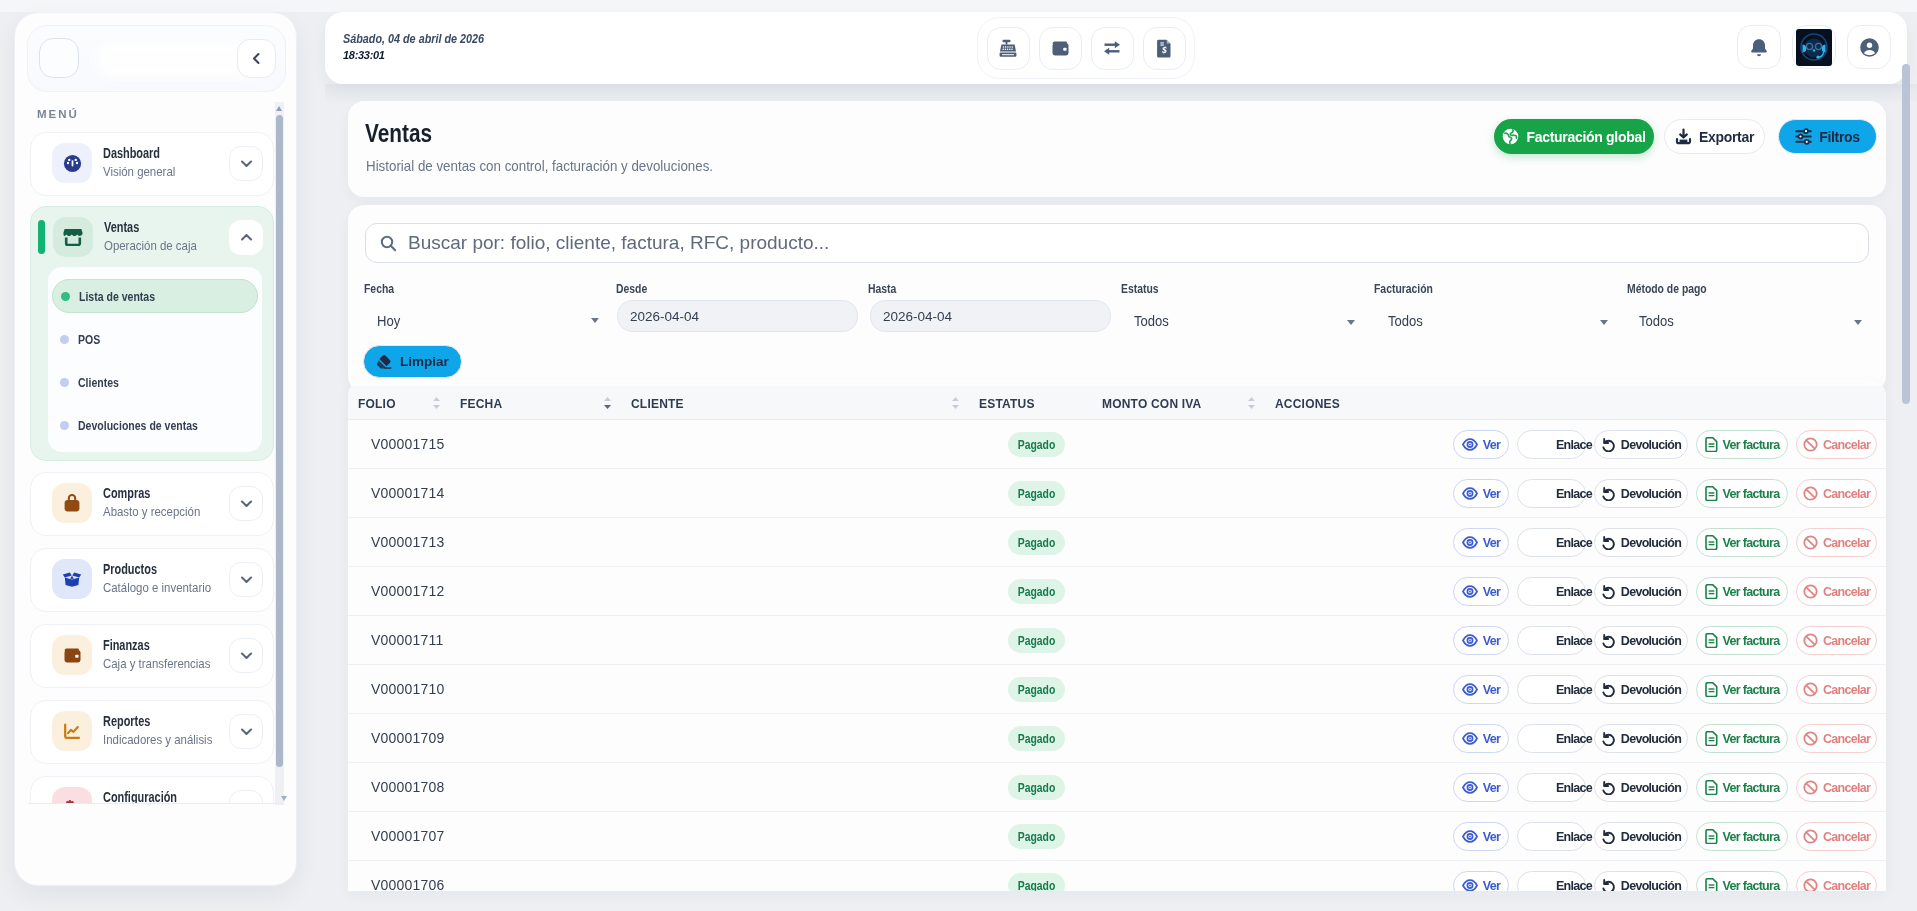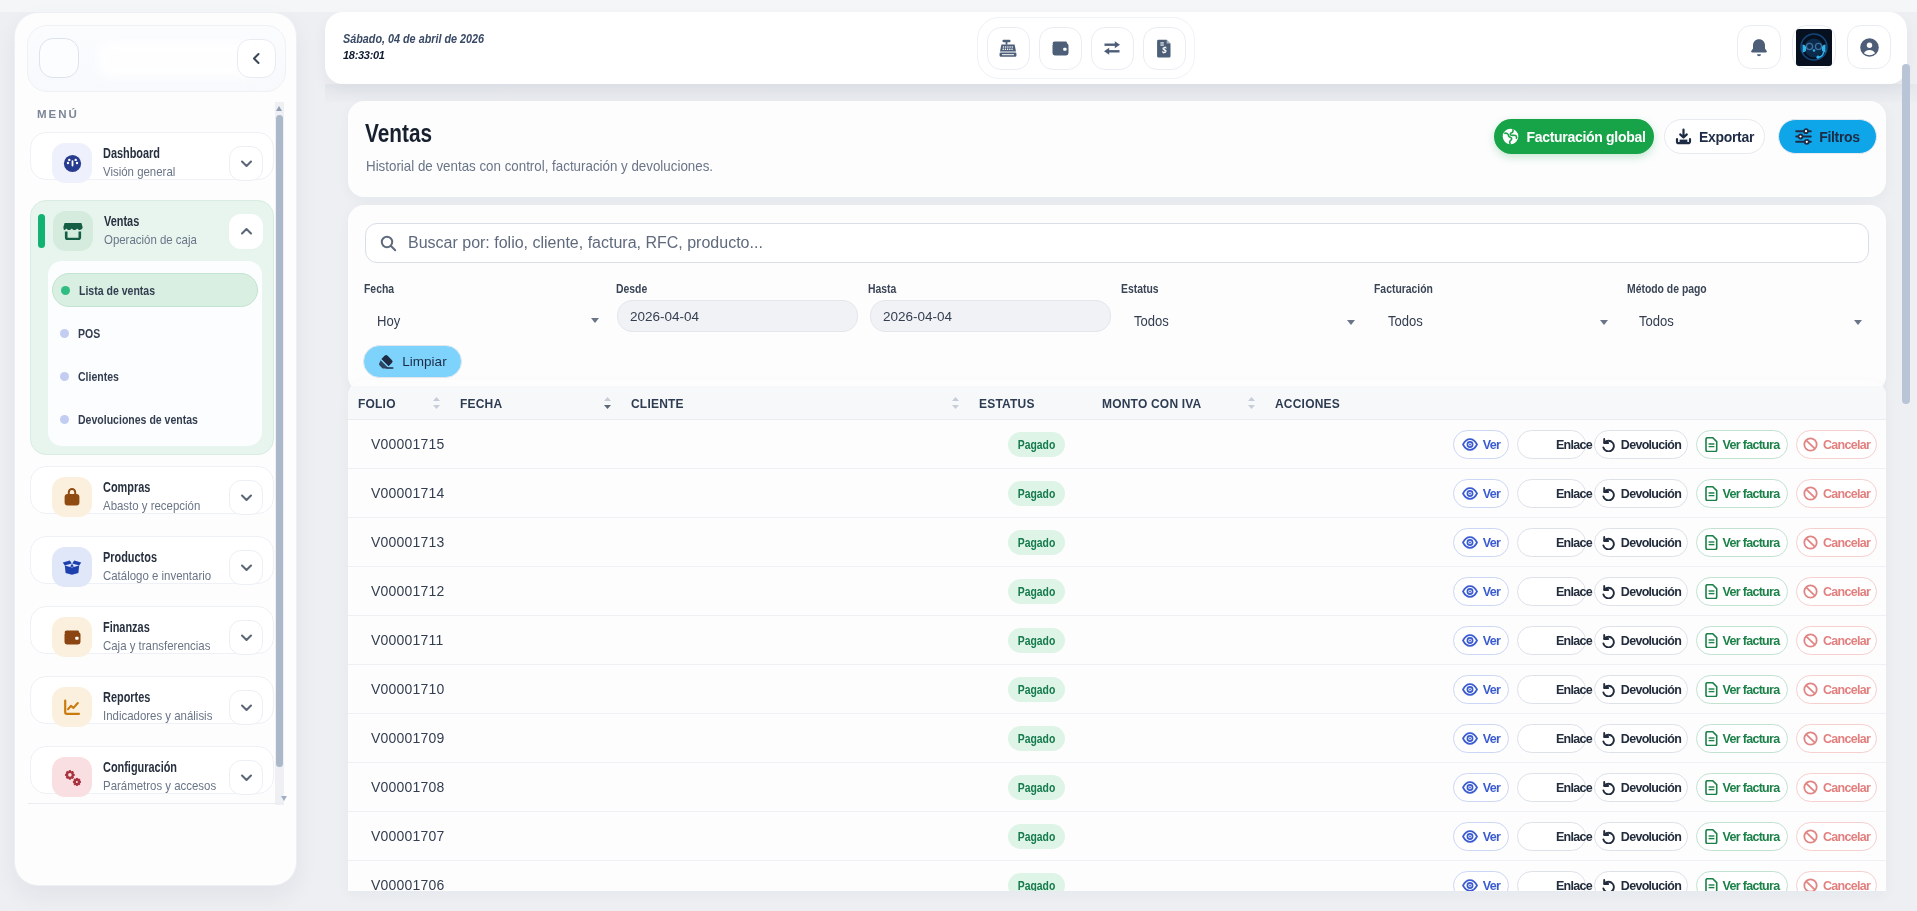--- a/index.html
+++ b/index.html
@@ -7,21 +7,21 @@
 body { font-family:"Liberation Sans", sans-serif; background:#edeff3; position:relative; }
 #topstrip { position:absolute; left:0; top:0; width:1917px; height:12px; background:#f4f6f8; }
 
 #sidebar { position:absolute; left:14px; top:12px; width:283px; height:874px; background:#fdfdfe; border:1px solid #eceff4; border-radius:24px; box-shadow:0 10px 24px rgba(30,41,59,.06); }
 #sbhead { position:absolute; left:12px; top:12px; width:259px; height:67px; border:1px solid #eef1f6; border-radius:20px; background:linear-gradient(180deg,#fbfcfe,#f7f9fc); }
 #sblogo { position:absolute; left:11px; top:12px; width:40px; height:40px; border:1px solid #dde3ec; border-radius:14px; background:#fcfdfe; }
 #sbblur { position:absolute; left:70px; top:16px; width:158px; height:36px; background:#fff; border-radius:12px; filter:blur(5px); opacity:0.9; }
 #sbcollapse { position:absolute; right:9px; top:13px; width:39px; height:39px; border:1px solid #e8ecf2; border-radius:13px; background:#fff; display:flex; align-items:center; justify-content:center; }
 #menulabel { position:absolute; left:22px; top:95px; font-size:11.5px; font-weight:bold; letter-spacing:2px; color:#7c8699; }
 #nav { position:absolute; left:15px; top:119px; width:246px; height:671px; overflow:hidden; }
-.mi { position:relative; width:244px; height:48px; background:#fff; border:1px solid #eef1f5; border-radius:16px; margin-bottom:22px; }
+.mi { position:relative; width:244px; height:64px; background:#fff; border:1px solid #eef1f5; border-radius:16px; margin-bottom:12px; }
 .mi .isq { position:absolute; left:21px; top:10px; width:40px; height:40px; border-radius:13px; display:flex; align-items:center; justify-content:center; }
 .mi .tt { position:absolute; left:72px; top:12px; font-size:14px; font-weight:bold; color:#27303f; transform:scaleX(0.78); transform-origin:left; }
 .mi .ts { position:absolute; left:72px; top:31px; font-size:13px; color:#6a7587; white-space:nowrap; transform:scaleX(0.88); transform-origin:left; }
 .mi .chev { position:absolute; right:10px; top:13px; width:34px; height:35px; border:1px solid #eceff4; border-radius:12px; background:#fff; display:flex; align-items:center; justify-content:center; }
 #ventasgrp { position:relative; width:244px; background:#e7f5ee; border:1px solid #d8ede1; border-radius:16px; margin:-2px 0 11px 0; padding-bottom:8px; }
 #ventasgrp .hdr { position:relative; height:60px; }
 #ventasgrp .bar { position:absolute; left:7px; top:13px; width:7px; height:34px; border-radius:4px; background:#12b273; }
 #ventasgrp .isq { position:absolute; left:22px; top:10px; width:40px; height:40px; border-radius:13px; background:#d4ebdd; display:flex; align-items:center; justify-content:center; }
 #ventasgrp .tt { position:absolute; left:73px; top:12px; font-size:14px; font-weight:bold; color:#27303f; transform:scaleX(0.78); transform-origin:left; }
 #ventasgrp .ts { position:absolute; left:73px; top:31px; font-size:13px; color:#6a7587; transform:scaleX(0.88); transform-origin:left; }
@@ -60,26 +60,26 @@
 #headcard { top:101px; height:96px; }
 #headcard h1 { position:absolute; left:17px; top:17px; font-size:26px; color:#16202e; transform:scaleX(0.8); transform-origin:left; }
 #headcard .sub { position:absolute; left:18px; top:57px; font-size:14.5px; color:#6a7587; transform:scaleX(0.92); transform-origin:left; }
 .hbtn { position:absolute; height:35px; top:18px; border-radius:18px; display:flex; align-items:center; justify-content:center; gap:7px; font-size:14px; font-weight:bold; letter-spacing:-0.3px; }
 #bfact { left:1146px; width:160px; background:#17a348; color:#fff; box-shadow:0 3px 8px rgba(23,163,72,.25); }
 #bexp { left:1316px; width:101px; background:#fff; border:1px solid #e7eaef; color:#1e2b45; }
 #bfil { left:1430px; width:99px; background:#0ea5e9; border:1px solid #e7eaef; color:#1e2b45; }
 #filtercard { top:205px; height:187px; }
 #search { position:absolute; left:17px; top:18px; width:1504px; height:40px; border:1.5px solid #d9dee7; border-radius:12px; background:#fff; display:flex; align-items:center; }
 #search svg { margin-left:14px; }
-#search .ph { font-size:16px; color:#5f6a7d; margin-left:11px; }
+#search .ph { font-size:19px; color:#5f6a7d; margin-left:11px; }
 .flabel { position:absolute; font-size:13px; font-weight:bold; color:#3a4556; top:76px; transform:scaleX(0.8); transform-origin:left; }
 .fval { position:absolute; top:100px; height:32px; display:flex; align-items:center; font-size:14.5px; color:#333e50; transform:scaleX(0.9); transform-origin:left; }
 .dinput { position:absolute; top:95px; width:241px; height:32px; background:#f1f2f5; border:1px solid #e3e6ec; border-radius:15px; display:flex; align-items:center; font-size:13.5px; color:#333e50; }
 .caret { width:0; height:0; border-left:4.5px solid transparent; border-right:4.5px solid transparent; border-top:5.5px solid #6a7587; }
-#blimpiar { position:absolute; left:15px; top:140px; width:99px; height:33px; border:1px solid #e4e8ee; border-radius:17px; background:#7dd3fc; display:flex; align-items:center; justify-content:center; gap:7px; font-size:13.5px; font-weight:normal; color:#1e2b45; }
+#blimpiar { position:absolute; left:15px; top:140px; width:99px; height:33px; border:1px solid #e4e8ee; border-radius:17px; background:#0ea5e9; display:flex; align-items:center; justify-content:center; gap:7px; font-size:13.5px; font-weight:bold; color:#1e2b45; }
 #tablecard { top:380px; height:511px; border-bottom-left-radius:0; border-bottom-right-radius:0; overflow:hidden; }
 #thead { position:absolute; left:0; top:6px; width:100%; height:34px; background:#f7f8fa; border-bottom:1px solid #e9ecf0; }
 #thead span { position:absolute; top:11px; font-size:12px; font-weight:bold; color:#2e3c52; letter-spacing:.2px; }
 .sorticon { position:absolute; top:10px; }
 #tbody .row { position:absolute; left:0; width:100%; height:49px; border-bottom:1px solid #eef0f3; }
 .folio { position:absolute; left:23px; top:16px; font-size:14px; color:#333e50; letter-spacing:0.2px; }
 .pill { position:absolute; left:660px; top:12px; width:57px; height:25px; background:#def4e6; border-radius:13px; color:#157a4c; font-size:13px; font-weight:bold; display:flex; align-items:center; justify-content:center; }
 .pill span { transform:scaleX(0.8); }
 .acts { position:absolute; right:9px; top:10px; display:flex; gap:8px; }
 .abtn { height:29px; border-radius:15px; background:#fff; display:flex; align-items:center; justify-content:center; gap:5px; font-size:12.5px; font-weight:bold; letter-spacing:-0.7px; }

